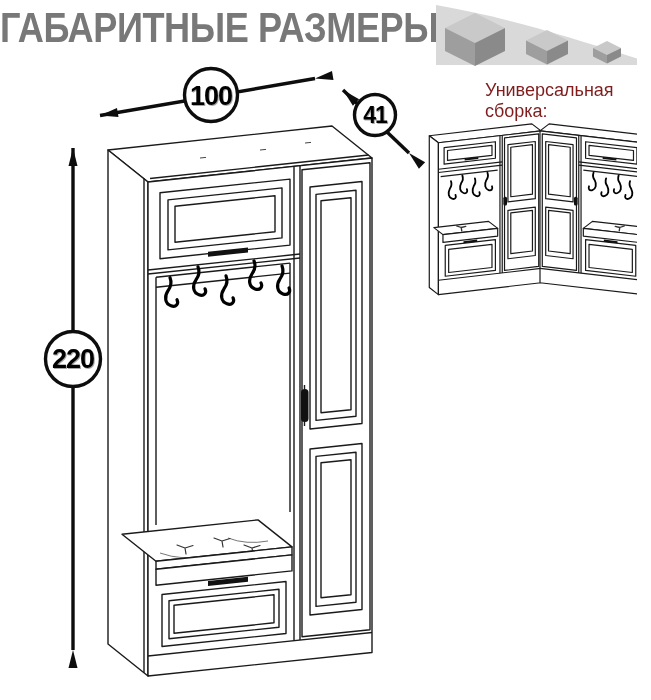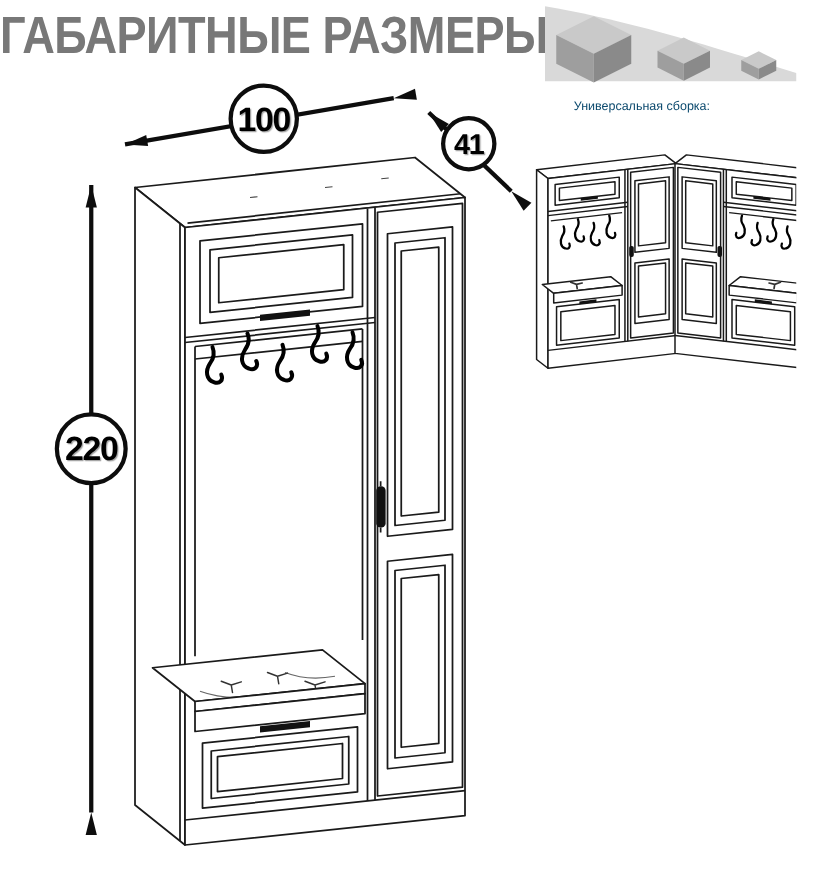--- a/index.html
+++ b/index.html
@@ -1,21 +1,21 @@
 <!DOCTYPE html>
 <html><head>
 <meta charset="utf-8">
 <style>
   html,body{margin:0;padding:0;background:#fff;}
   .page{position:relative;width:637px;height:700px;background:#fff;overflow:hidden;
         font-family:"Liberation Sans",sans-serif;}
   .title{position:absolute;left:0px;top:4px;margin:0;font-size:42px;font-weight:bold;
          color:#787878;letter-spacing:-.5px;white-space:nowrap;
          transform:scaleX(.86);transform-origin:left top;}
-  .assembly-heading{position:absolute;left:459px;top:80px;font-size:10px;color:#0c4a6e;}
+  .assembly-heading{position:absolute;left:485px;top:80px;font-size:18px;color:#7f1d1d;}
   svg.scene{position:absolute;left:0;top:0;}
   .st{fill:#fff;stroke:#1a1a1a;stroke-width:1.4;stroke-linejoin:round;}
   .nf{fill:none;stroke:#1a1a1a;stroke-width:1.4;stroke-linejoin:round;}
   .thin{stroke-width:1.05;}
   .blk{fill:#111;stroke:none;}
   .hook{fill:none;stroke:#000;stroke-width:3.2;stroke-linecap:round;}
   .hookS{fill:none;stroke:#000;stroke-width:1.6;stroke-linecap:round;}
   .dimline{stroke:#0d0d0d;stroke-width:3.4;fill:none;}
   .dimcircle{fill:#fff;stroke:#0d0d0d;stroke-width:3.4;}
   .dimtext{font-family:"Liberation Sans",sans-serif;font-weight:bold;font-size:27px;

